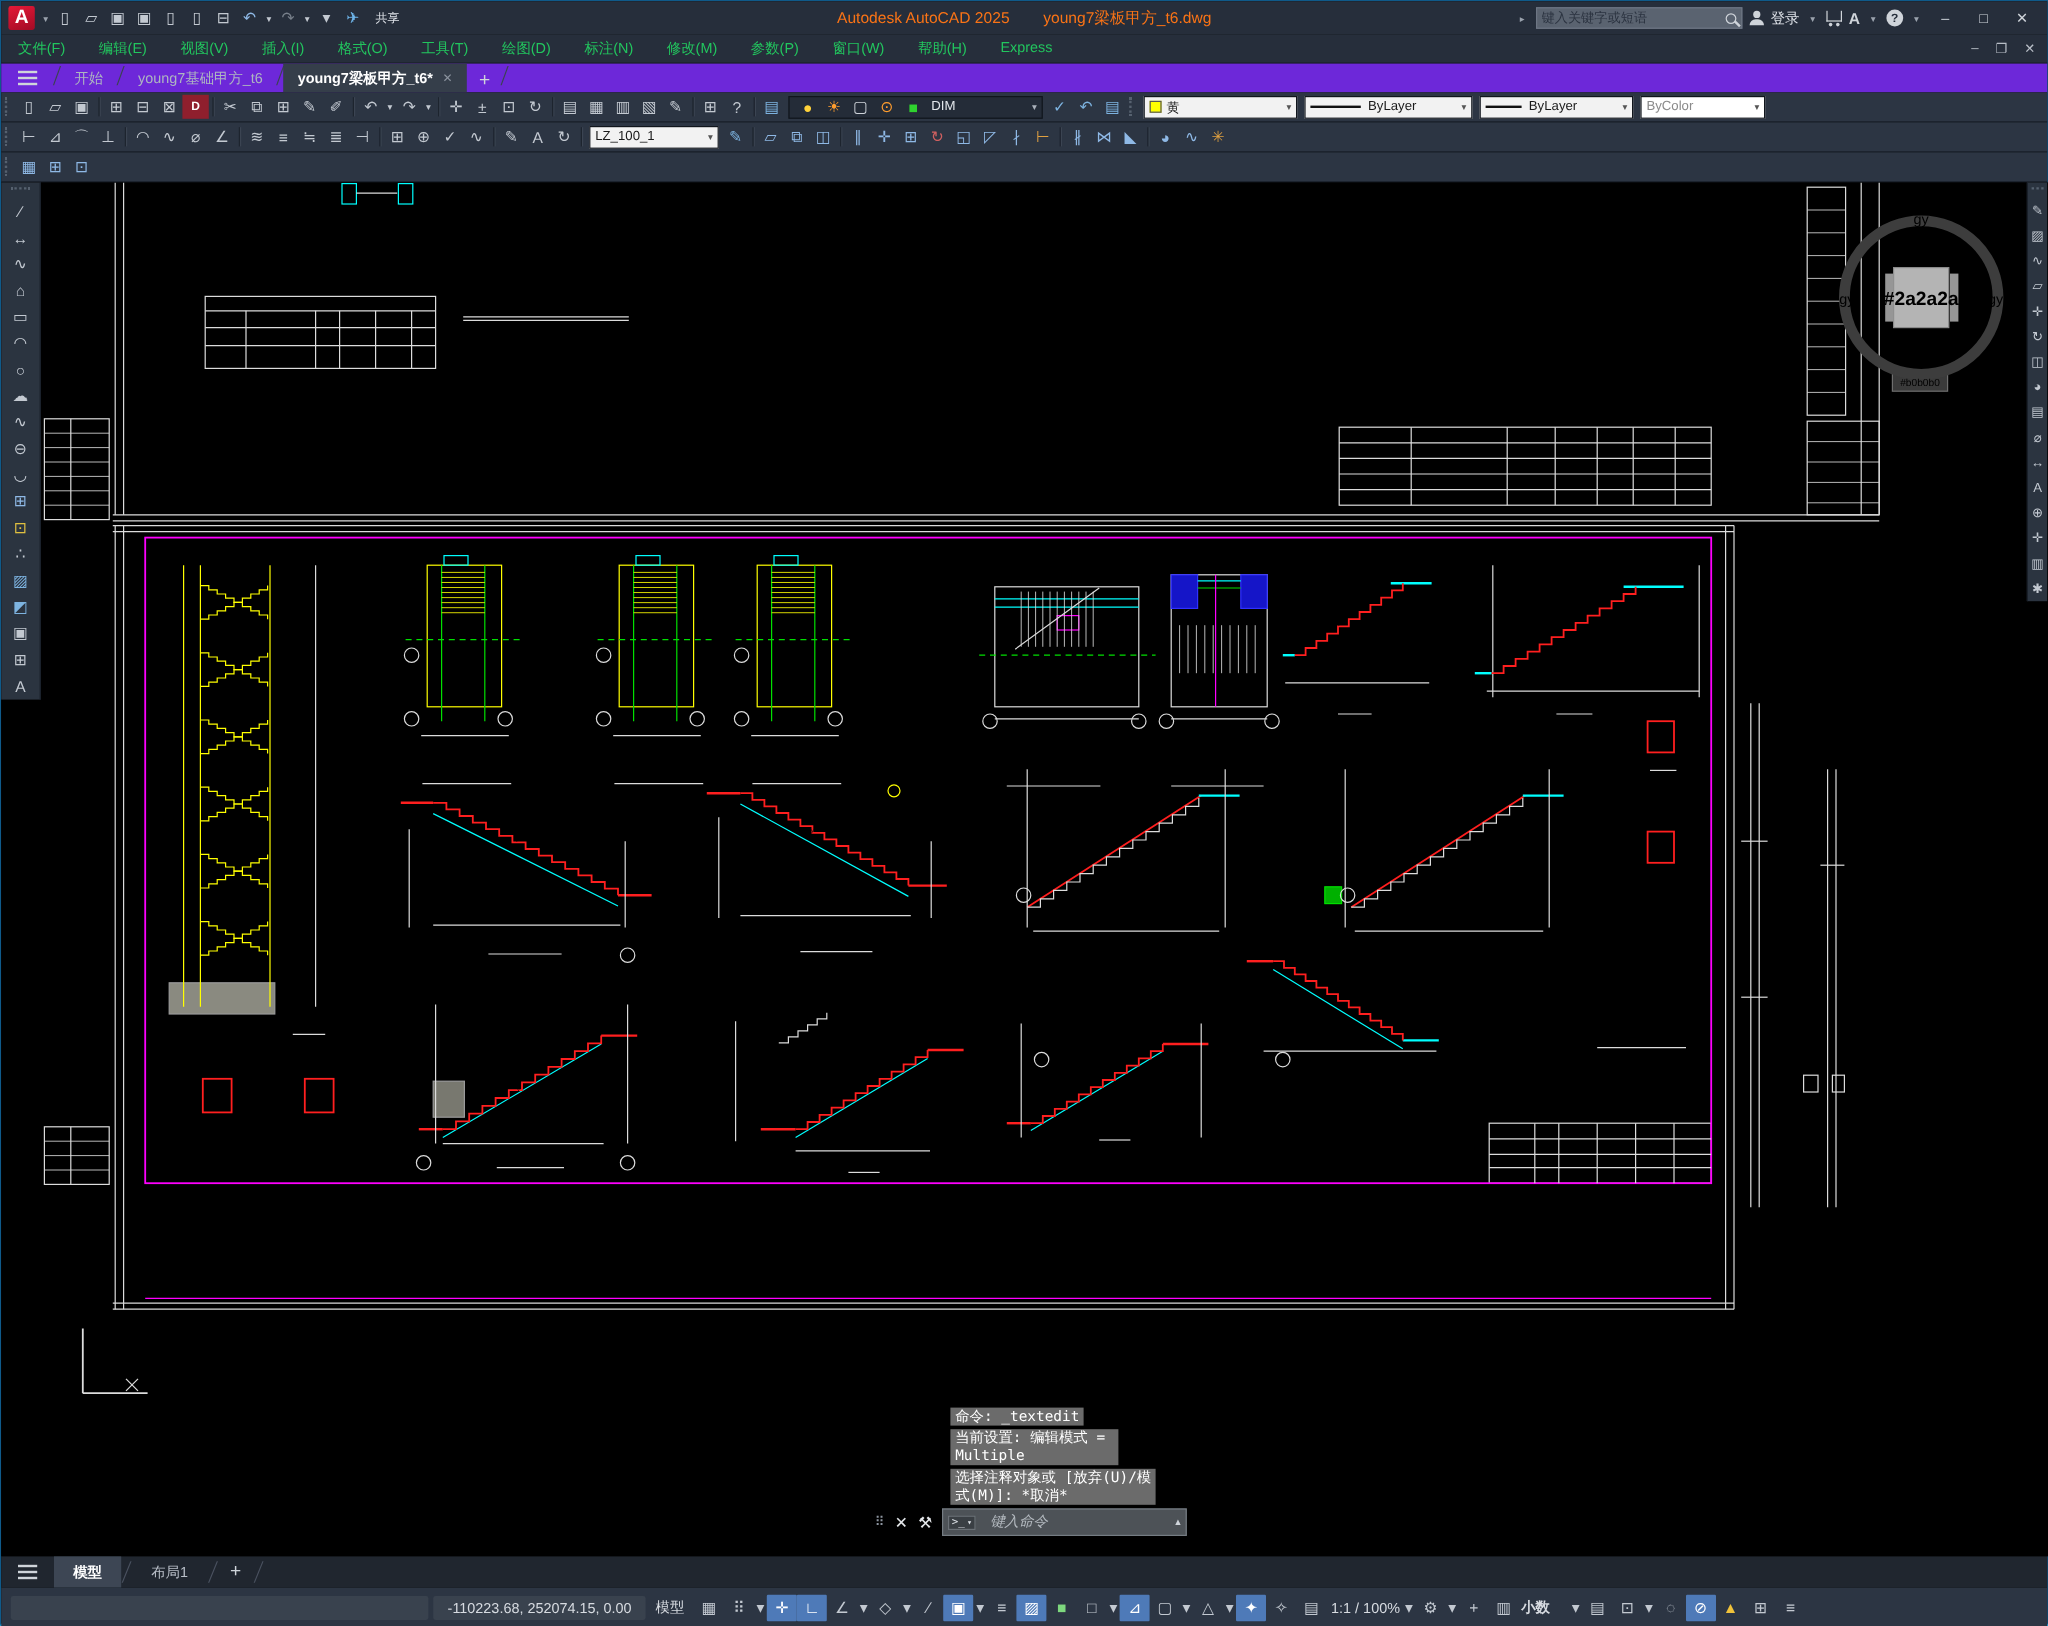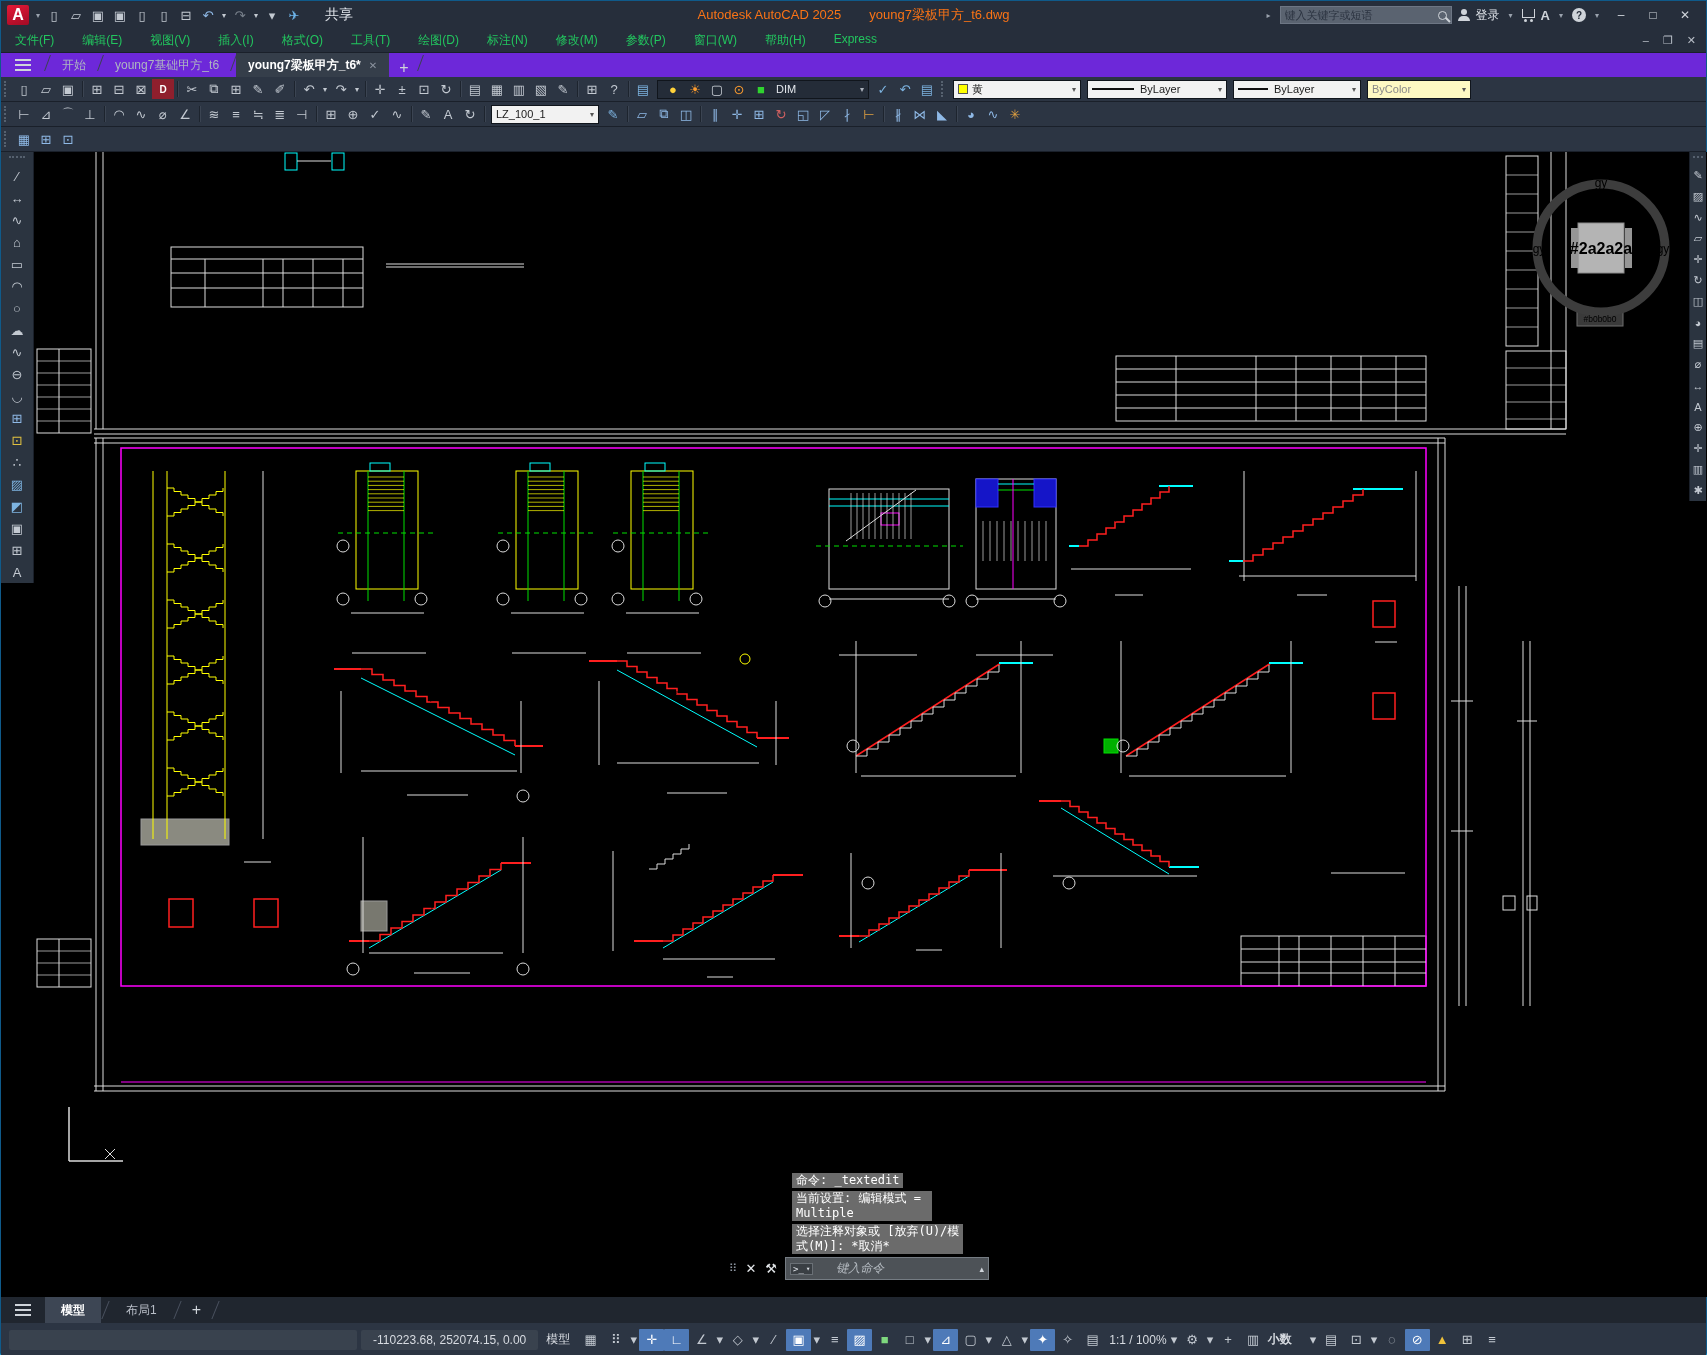--- a/index.html
+++ b/index.html
@@ -45,21 +45,21 @@
   .ftab { display:flex; align-items:center; height:24px; padding:0 12px; font-size:12px; color:#aeb6c0; position:relative; }
   .ftab.active { background:#353e4a; color:#fff; font-weight:bold; }
   .ftab .x { margin-left:8px; font-size:10px; color:#8d95a0; }
   .fsep { width:1px; height:16px; background:#3a434f; transform:skewX(-20deg); margin:0 2px 4px 2px; align-self:center; }
   .plus { font-size:16px; color:#cfd4da; padding:0 10px; }
 
   .combo { height:19px; border:1px solid #10151c; background:#f2f2f2; color:#1a1a1a; font-size:11px; display:flex; align-items:center; padding:0 4px; margin:0 3px; }
   .combo .cchev { margin-left:auto; font-size:8px; color:#555; padding-left:6px; }
   .combo.dark { background:#242c38; color:#e3e7ec; border-color:#10151c; }
   .combo.dark .cchev { color:#aab1bb; }
-  .combo.dis { background:#fef9c3; color:#8a8a8a; }
+  .combo.dis { background:#ffffff; color:#8a8a8a; }
   .swatch { width:10px; height:10px; margin-right:4px; border:1px solid #555; }
   .ltline { width:42px; height:0; border-top:2px solid #111; margin-right:6px; }
 
   
   .canvas { position:absolute; left:0; top:151px; width:1707px; height:1145px; background:#000; }
   #cad { position:absolute; left:0; top:0; }
   #cad text { font-family:"Liberation Sans","DejaVu Sans",sans-serif; }
   .lefttools { position:absolute; left:0; top:151px; width:33px; background:#2b3440; border-right:1px solid #1a202a; display:flex; flex-direction:column; align-items:center; padding-top:4px; z-index:5; }
   .lefttools .icon, .righttools .icon { width:26px; height:22px; }
   .hgrip { width:16px; height:5px; border-top:2px dotted #56616f; margin-bottom:4px; }
@@ -68,21 +68,21 @@
 
   
   .cmdpanel { position:absolute; left:728px; top:1172px; width:260px; z-index:6; }
   .cmdhist { margin-left:63px; }
   .cline { display:table; background:#6b6b6b; color:#fff; font-family:"DejaVu Sans Mono",monospace; font-size:12px; line-height:15px; padding:0 4px; margin-bottom:3px; white-space:pre; }
   .cmdbar { display:flex; align-items:center; height:23px; }
   .cmdbar .cgrip { color:#8d95a0; font-size:11px; margin-right:4px; }
   .cmdbar .cbtn { color:#e4e7ea; font-size:13px; width:20px; text-align:center; }
   .cfield { flex:1; display:flex; align-items:center; background:#4d5257; border:1px solid #757c83; height:23px; margin-left:4px; padding:0 4px; }
   .cprompt { background:#3a3f44; border:1px solid #6a7076; color:#dfe3e9; font-size:9px; font-family:"DejaVu Sans Mono",monospace; padding:0 2px; display:flex; align-items:center; }
-  .cph { flex:1; font-style:italic; color:#b4bac0; font-size:12px; margin-left:23px; }
+  .cph { flex:1; font-style:italic; color:#b4bac0; font-size:12px; margin-left:12px; }
   .cup { color:#cfd4da; font-size:9px; }
 
   
   .modeltabs { position:absolute; left:0; top:1296px; width:100%; height:26px; background:#20262f; display:flex; align-items:center; color:#b8bec7; }
   .mtab { height:26px; display:flex; align-items:center; padding:0 16px; font-size:12px; }
   .mtab.active { background:#3d4654; color:#fff; font-weight:bold; }
   .msep { width:1px; height:18px; background:#4a5260; transform:skewX(-22deg); margin:0 4px; }
   .statusbar { position:absolute; left:0; top:1322px; width:100%; height:33px; background:#2c3543; display:flex; align-items:center; color:#d7dbe1; font-size:12px; }
   .tray { width:348px; height:20px; background:#39424e; border-radius:2px; margin-left:8px; }
   .chipbox { background:#39424e; height:20px; display:flex; align-items:center; padding:0 12px; margin-left:4px; border-radius:2px; }
@@ -108,21 +108,21 @@
         <span class="icon">▯</span>
         <span class="icon">▯</span>
         <span class="icon">⊟</span>
         <span class="icon" style="color: rgb(143, 185, 230);">↶</span>
         <span class="icon sm">▾</span>
         <span class="icon" style="color: rgb(120, 128, 139);">↷</span>
         <span class="icon sm">▾</span>
         <span class="icon">▾</span>
         <span class="icon" style="color: rgb(109, 179, 232);">✈</span>
       </span>
-    <span style="font-size:14px;margin-left:20px;">共享</span>
+    <span style="font-size:10px;margin-left:8px;">共享</span>
     <div class="titletext">
       <span>Autodesk AutoCAD 2025</span><span class="doc">young7梁板甲方_t6.dwg</span>
     </div>
     <div class="tright">
       <span class="chev">▸</span>
       <span class="searchbox">
         <input placeholder="键入关键字或短语" style="">
         <span class="sicon"></span>
       </span>
       <span class="person"></span>

